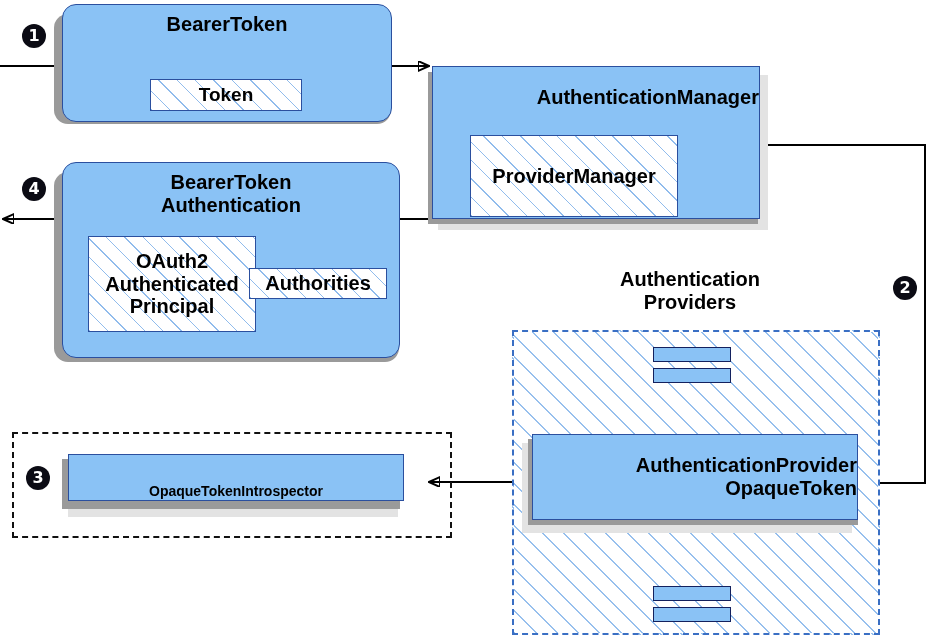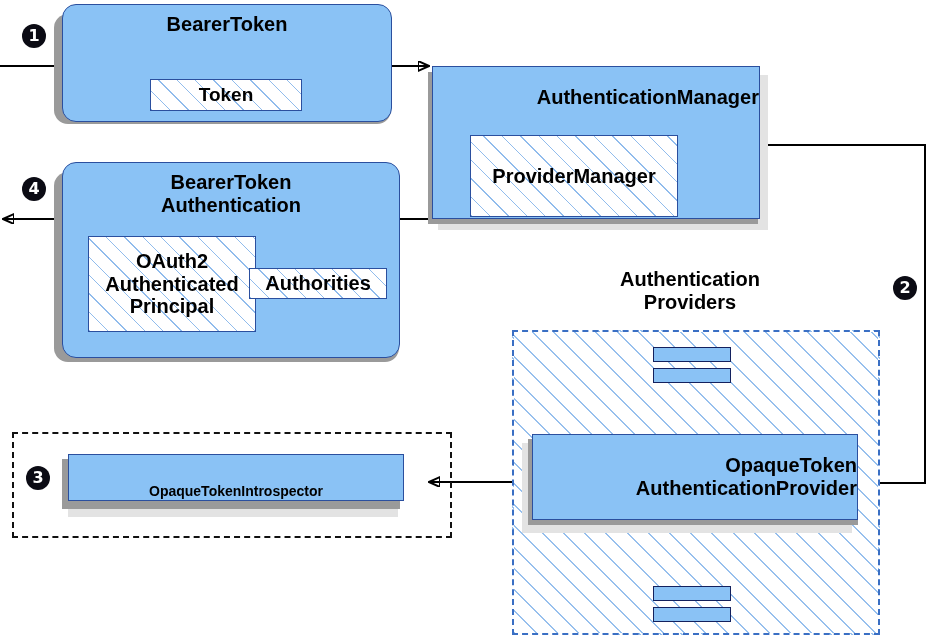--- a/index.html
+++ b/index.html
@@ -172,22 +172,22 @@
 
   <div class="bar" style="left:653px;top:347px;width:78px;height:15px;"></div>
   <div class="bar" style="left:653px;top:368px;width:78px;height:15px;"></div>
 
   <div class="bar" style="left:653px;top:586px;width:78px;height:15px;"></div>
   <div class="bar" style="left:653px;top:607px;width:78px;height:15px;"></div>
 
   <div class="shadow-light" style="left:522px;top:443px;width:330px;height:90px;"></div>
   <div class="shadow-dark" style="left:528px;top:439px;width:330px;height:86px;"></div>
   <div class="node blue" style="left:532px;top:434px;width:326px;height:86px;flex-direction:column;font-size:20px;">
+    <div>AuthenticationProvider</div>
     <div>OpaqueToken</div>
-    <div>AuthenticationProvider</div>
   </div>
 
   <div class="dashed-black" style="position:absolute;left:12px;top:432px;width:440px;height:106px;"></div>
   <div class="shadow-light" style="left:68px;top:462px;width:330px;height:55px;"></div>
   <div class="shadow-dark" style="left:62px;top:459px;width:338px;height:50px;"></div>
   <div class="node blue" style="left:68px;top:454px;width:336px;height:47px;font-size:14px;">
     <span>OpaqueTokenIntrospector</span>
   </div>
 
   <div class="badge" style="left:22px;top:24px;">1</div>

